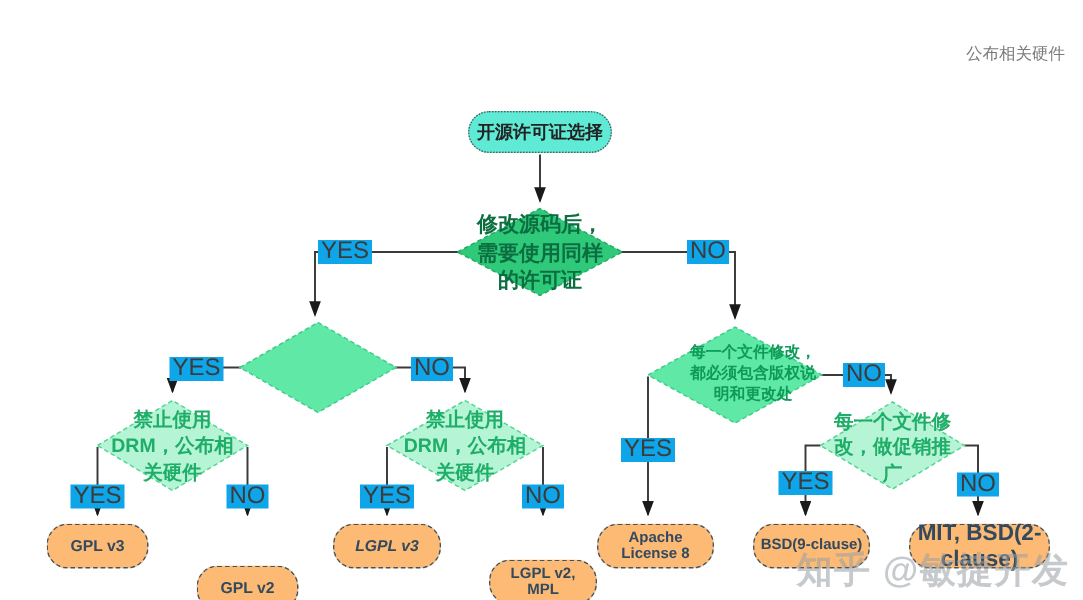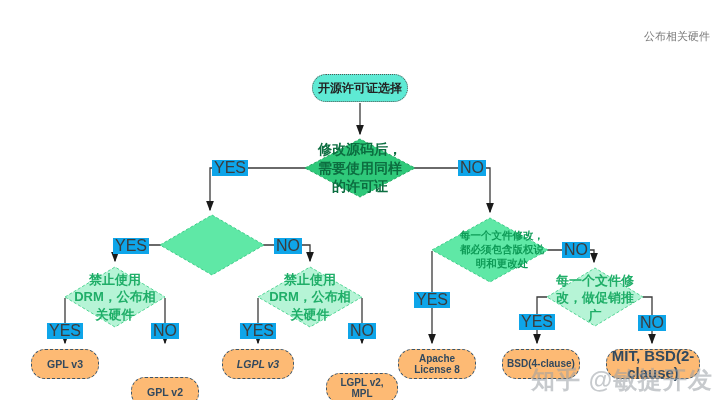--- a/index.html
+++ b/index.html
@@ -91,21 +91,21 @@
   <div class="diamond-label lvl2" style="left:447px; top:227px; width:86px; height:46px;margin-left:12px;">每一个文件修改，都必须包含版权说明和更改处</div>
   <div class="diamond-label lvl3" style="left:72px; top:283px; width:86px; height:28px;">禁止使用 DRM，公布相关硬件</div>
   <div class="diamond-label lvl3" style="left:267px; top:283px; width:86px; height:28px;">禁止使用 DRM，公布相关硬件</div>
   <div class="diamond-label lvl3" style="left:555px; top:284px; width:80px; height:28px;">每一个文件修改，做促销推广</div>
 
   <div class="result" style="left:31px;  width:68px;">GPL v3</div>
   <div class="result" style="left:131px; width:68px;margin-top:28px;">GPL v2</div>
   <div class="result" style="left:222px; width:72px;font-style:italic;">LGPL v3</div>
   <div class="result" style="left:326px; width:72px; font-size:10px;margin-top:24px;">LGPL v2, MPL</div>
   <div class="result" style="left:398px; width:78px; font-size:10px;">Apache License 8</div>
-  <div class="result" style="left:502px; width:78px; font-size:10px;">BSD(4-clause)</div>
+  <div class="result" style="left:502px; width:78px; font-size:10px;">BSD(9-clause)</div>
   <div class="result" style="left:606px; width:94px; font-size:15px;">MIT, BSD(2-clause)</div>
 
   <span class="edge-label" style="left:230px; top:168px;">YES</span>
   <span class="edge-label" style="left:472px; top:168px;">NO</span>
   <span class="edge-label" style="left:131px; top:246px;">YES</span>
   <span class="edge-label" style="left:288px; top:246px;">NO</span>
   <span class="edge-label" style="left:432px; top:300px;">YES</span>
   <span class="edge-label" style="left:576px; top:250px;">NO</span>
   <span class="edge-label" style="left:65px;  top:331px;">YES</span>
   <span class="edge-label" style="left:165px; top:331px;">NO</span>

